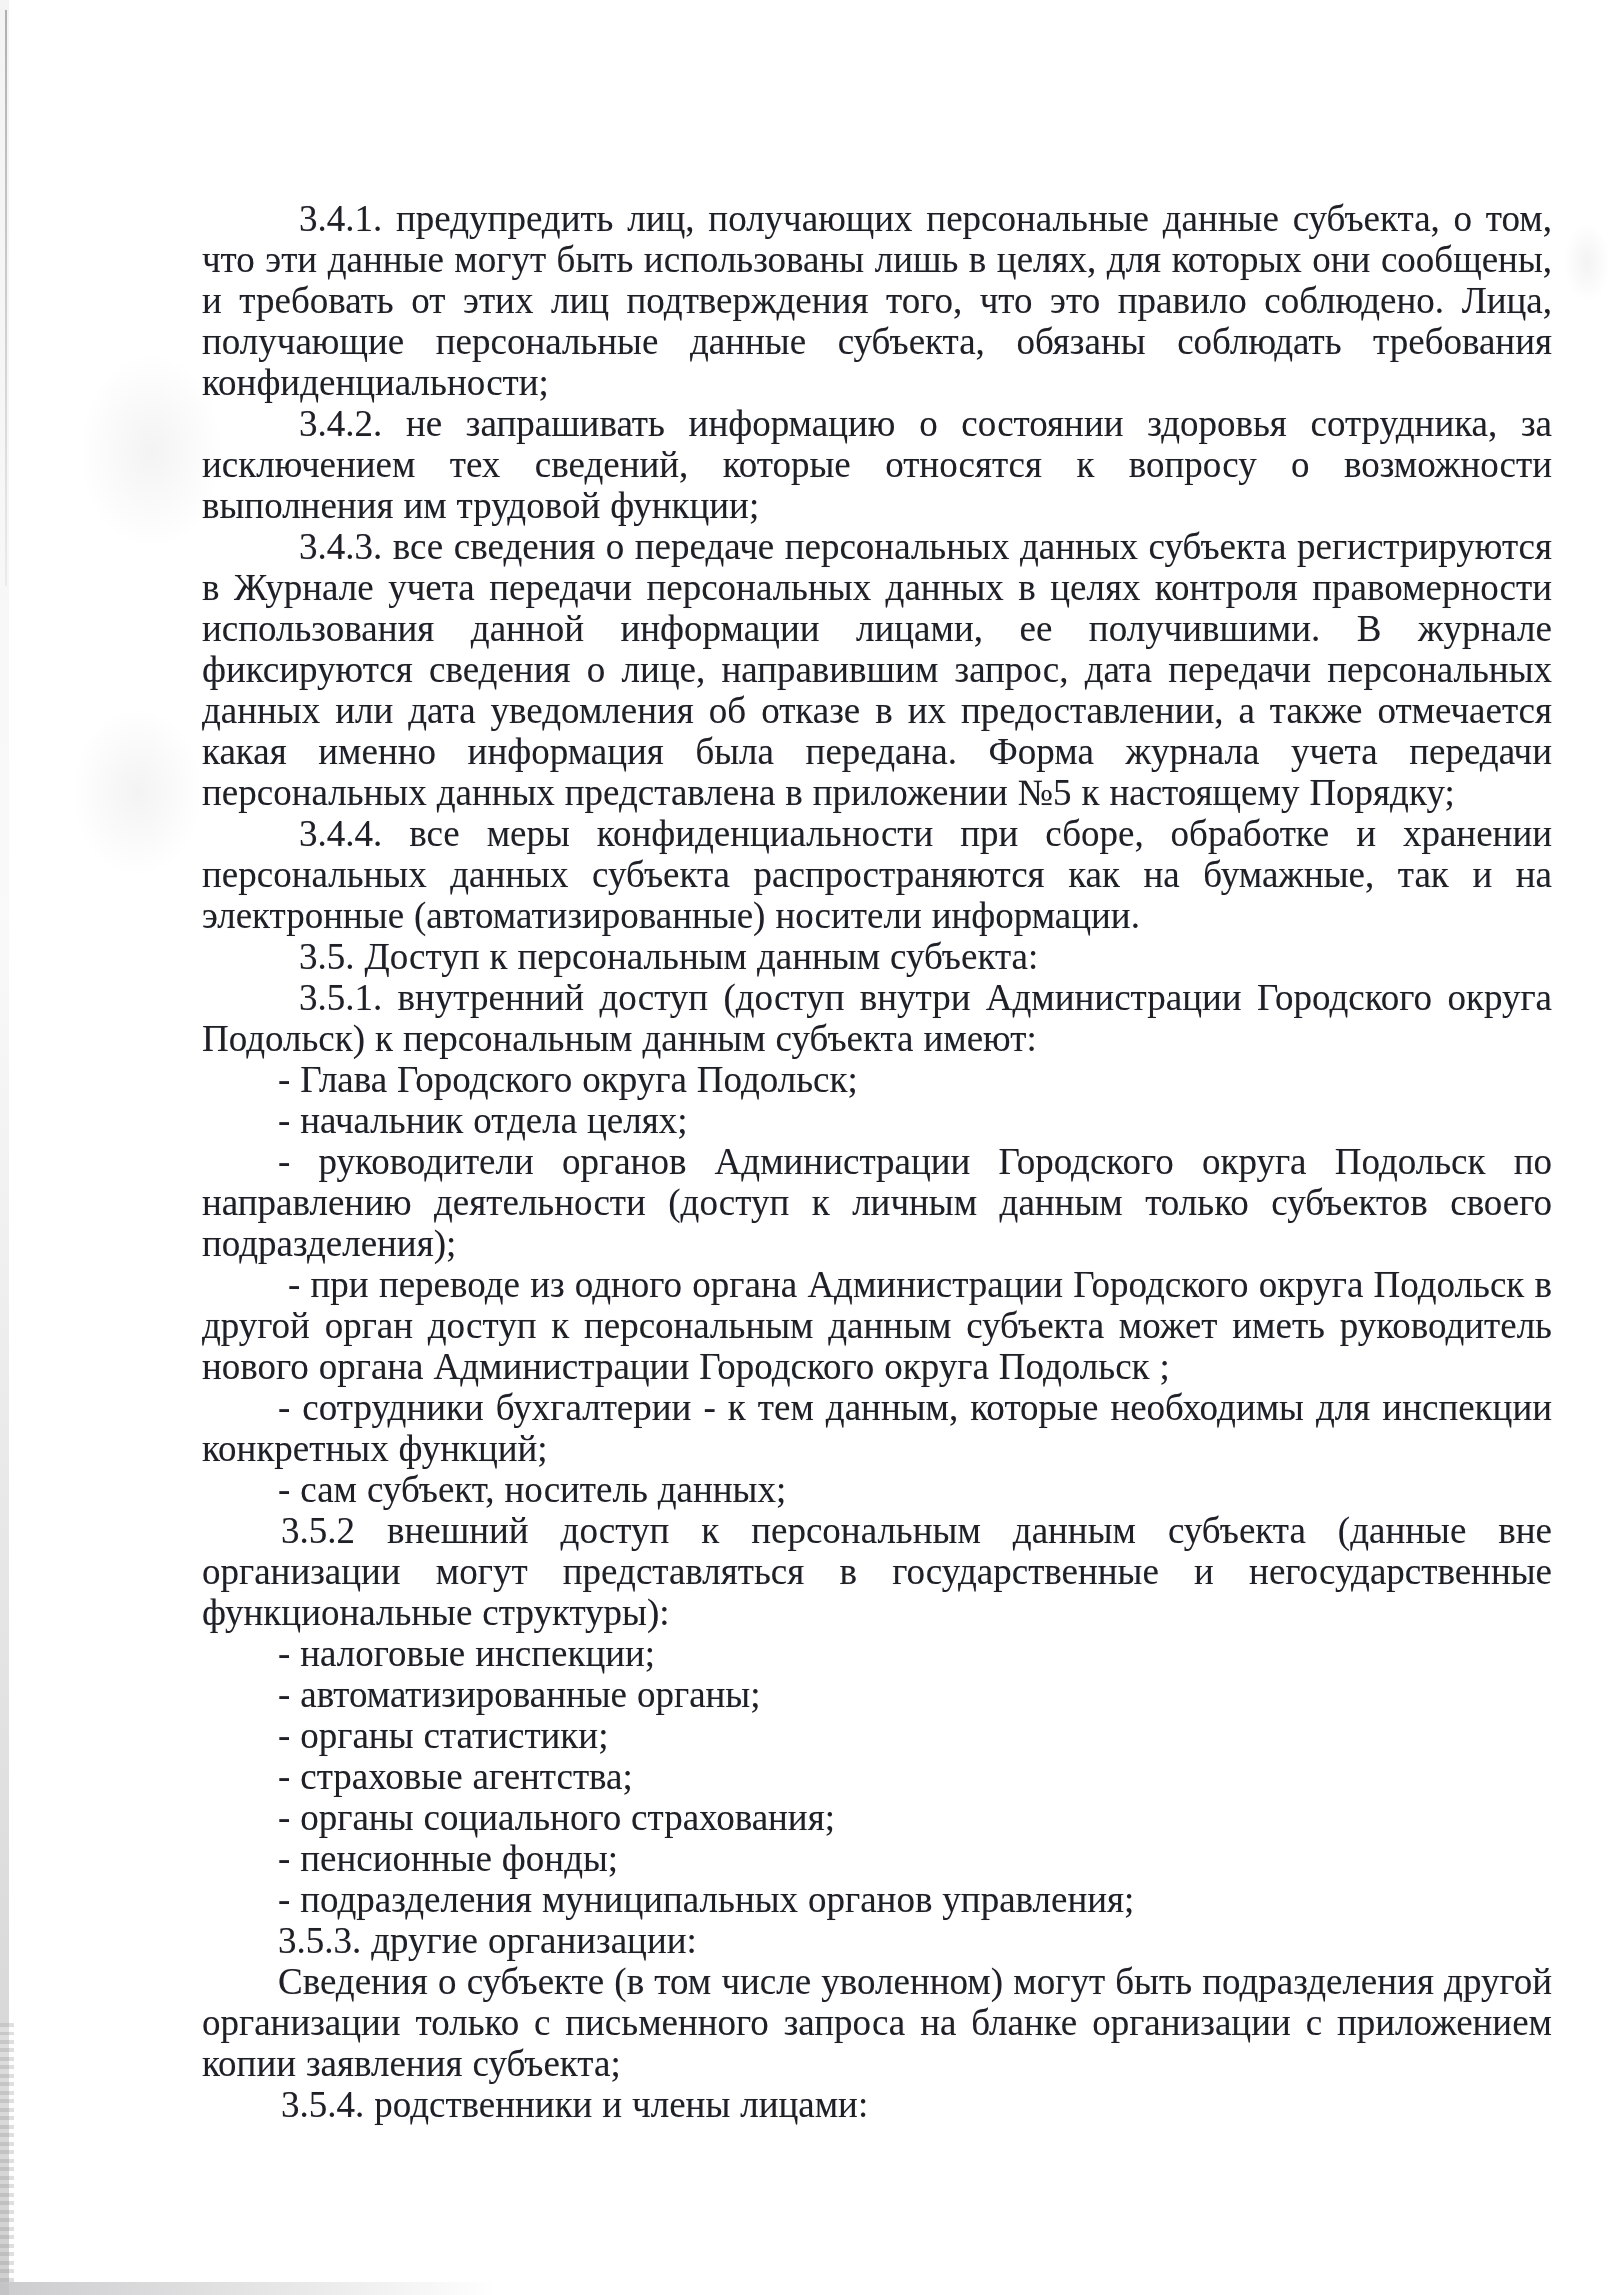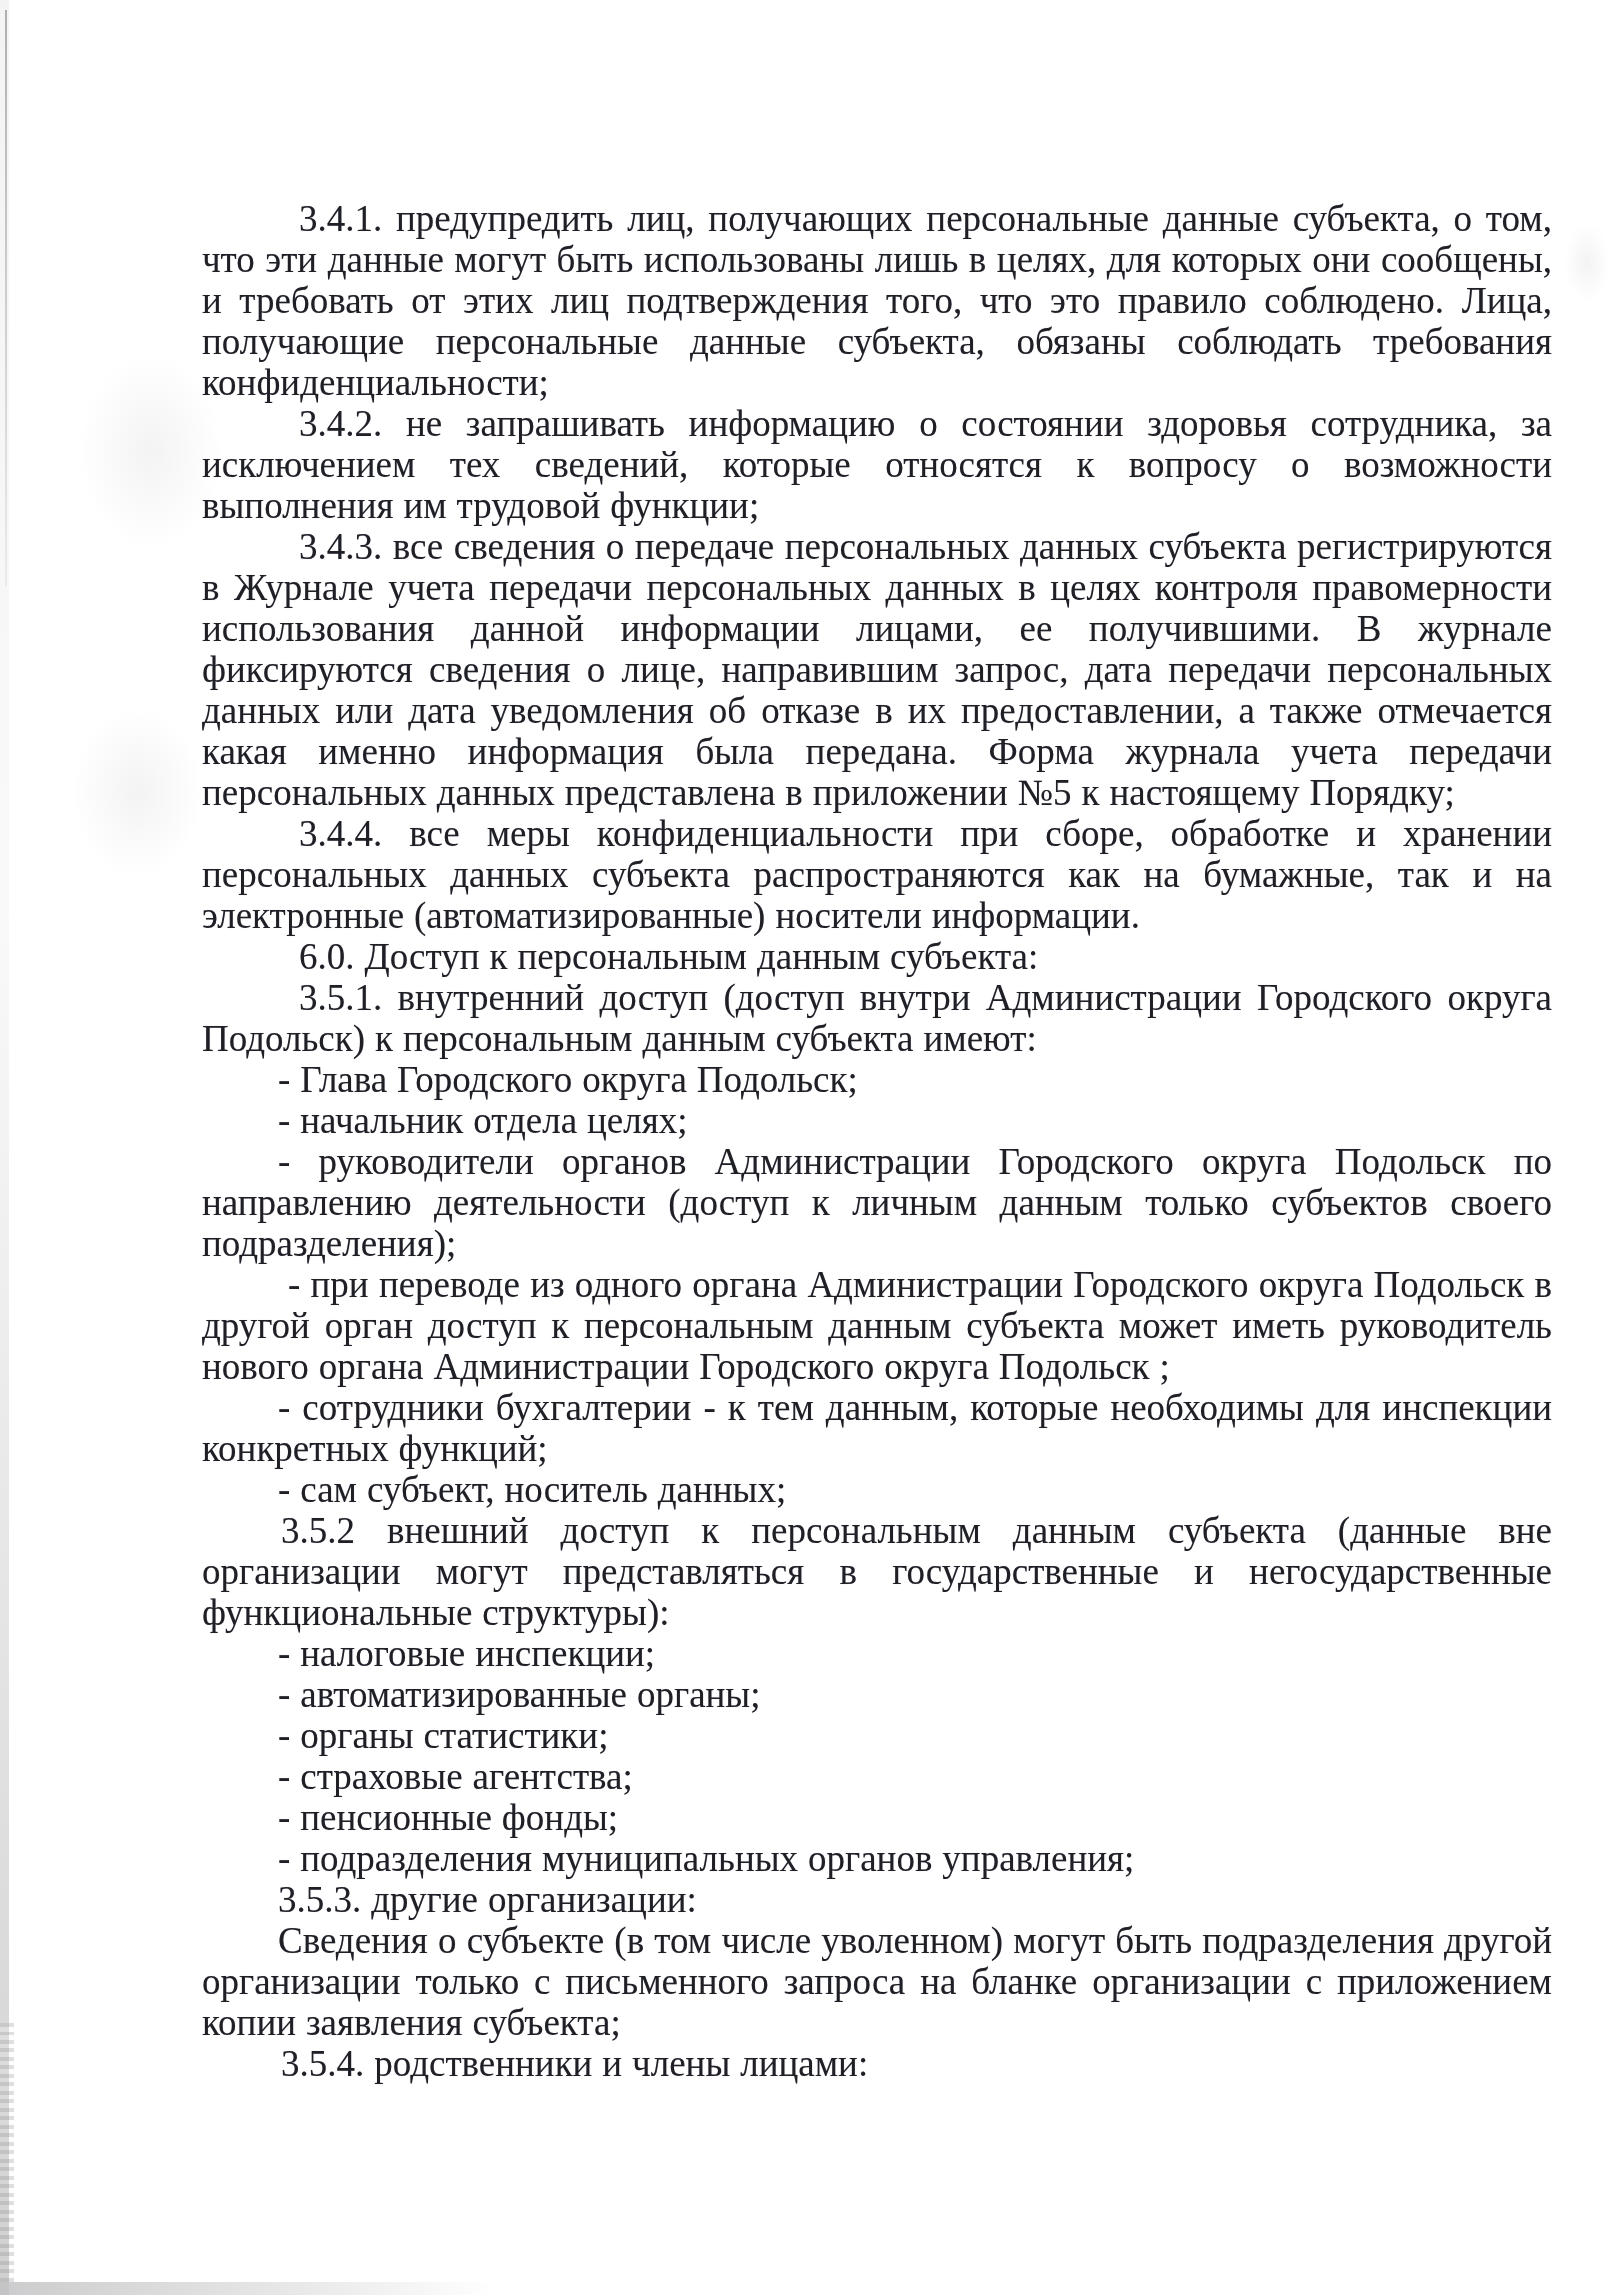--- a/index.html
+++ b/index.html
@@ -82,33 +82,34 @@
   <div class="stripes-left-bottom"></div>
   <div class="bottom-band"></div>
   <div class="smudge s1"></div>
   <div class="smudge s2"></div>
   <div class="smudge s3"></div>
   <div class="doc-text" style="color: rgb(31, 32, 38);">
       <p class="para ind-148">3.4.1. предупредить лиц, получающих персональные данные субъекта, о том, что эти данные могут быть использованы лишь в целях, для которых они сообщены, и требовать от этих лиц подтверждения того, что это правило соблюдено. Лица, получающие персональные данные субъекта, обязаны соблюдать требования конфиденциальности;</p>
       <p class="para ind-148">3.4.2. не запрашивать информацию о состоянии здоровья сотрудника, за исключением тех сведений, которые относятся к вопросу о возможности выполнения им трудовой функции;</p>
       <p class="para ind-148">3.4.3. все сведения о передаче персональных данных субъекта регистрируются в Журнале учета передачи персональных данных в целях контроля правомерности использования данной информации лицами, ее получившими. В журнале фиксируются сведения о лице, направившим запрос, дата передачи персональных данных или дата уведомления об отказе в их предоставлении, а также отмечается какая именно информация была передана. Форма журнала учета передачи персональных данных представлена в приложении №5 к настоящему Порядку;</p>
       <p class="para ind-148">3.4.4. все меры конфиденциальности при сборе, обработке и хранении персональных данных субъекта распространяются как на бумажные, так и на электронные (автоматизированные) носители информации.</p>
-      <p class="para ind-148">6.0. Доступ к персональным данным субъекта:</p>
+      <p class="para ind-148">3.5. Доступ к персональным данным субъекта:</p>
       <p class="para ind-148">3.5.1. внутренний доступ (доступ внутри Администрации Городского округа Подольск) к персональным данным субъекта имеют:</p>
       <p class="para ind-116">- Глава Городского округа Подольск;</p>
       <p class="para ind-116">- начальник отдела целях;</p>
       <p class="para ind-116">- руководители органов Администрации Городского округа Подольск по направлению деятельности (доступ к личным данным только субъектов своего подразделения);</p>
       <p class="para ind-132">- при переводе из одного органа Администрации Городского округа Подольск в другой орган доступ к персональным данным субъекта может иметь руководитель нового органа Администрации Городского округа Подольск ;</p>
       <p class="para ind-116">- сотрудники бухгалтерии - к тем данным, которые необходимы для инспекции конкретных функций;</p>
       <p class="para ind-116">- сам субъект, носитель данных;</p>
       <p class="para ind-120">3.5.2 внешний доступ к персональным данным субъекта (данные вне организации могут представляться в государственные и негосударственные функциональные структуры):</p>
       <p class="para ind-116">- налоговые инспекции;</p>
       <p class="para ind-116">- автоматизированные органы;</p>
       <p class="para ind-116">- органы статистики;</p>
       <p class="para ind-116">- страховые агентства;</p>
+      <p class="para ind-116">- органы социального страхования;</p>
       <p class="para ind-116">- пенсионные фонды;</p>
       <p class="para ind-116">- подразделения муниципальных органов управления;</p>
       <p class="para ind-116">3.5.3. другие организации:</p>
       <p class="para ind-116">Сведения о субъекте (в том числе уволенном) могут быть подразделения другой организации только с письменного запроса на бланке организации с приложением копии заявления субъекта;</p>
       <p class="para ind-120">3.5.4. родственники и члены лицами:</p>
     </div>
 </div>
 
 
 </body></html>

